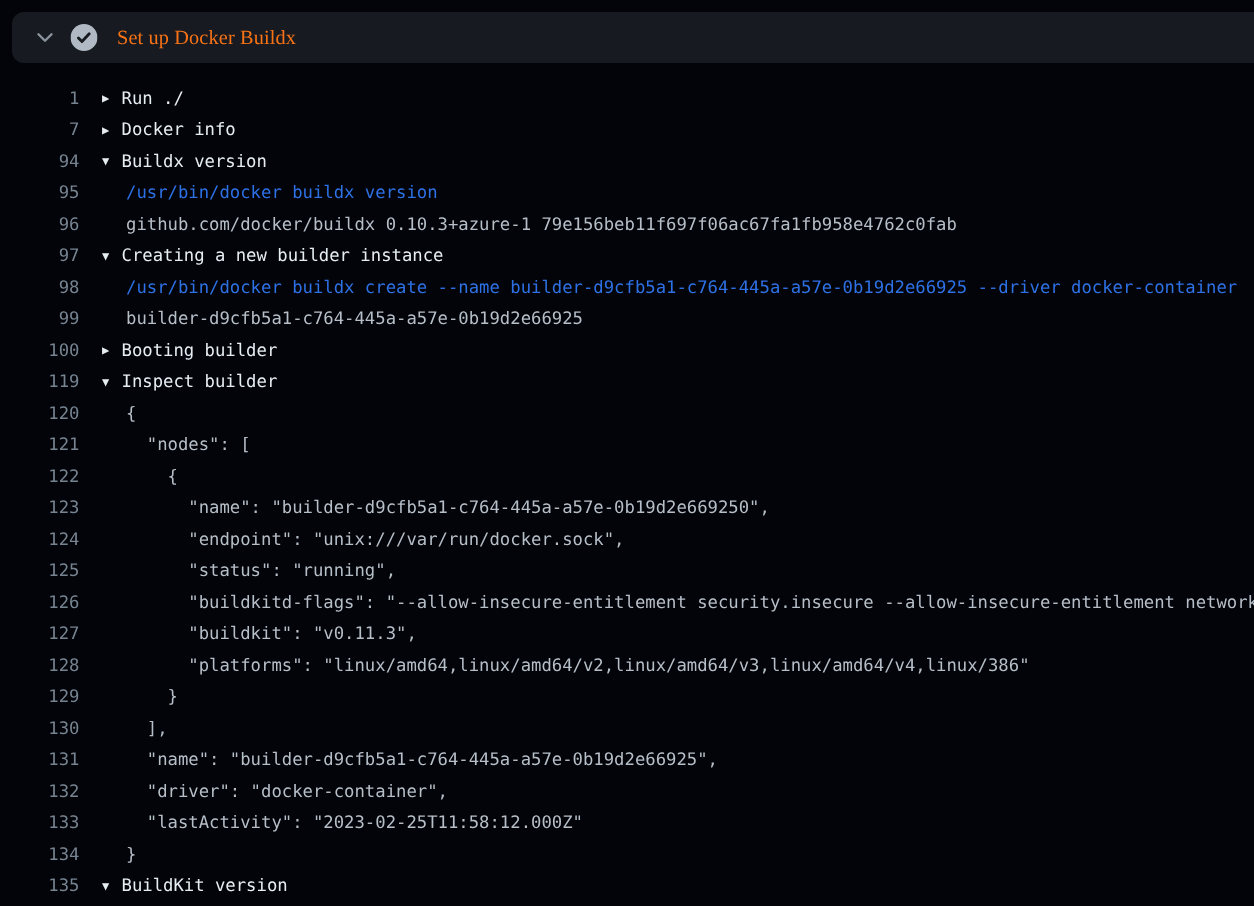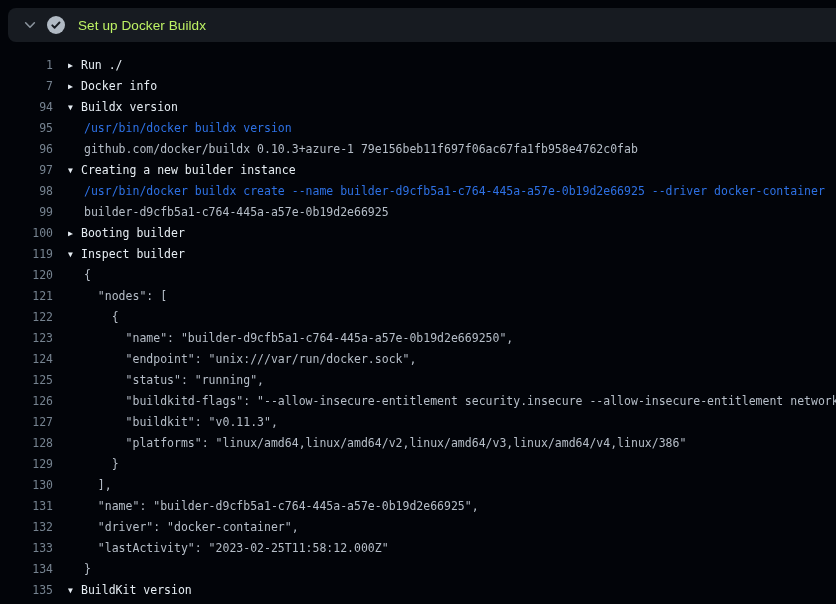--- a/index.html
+++ b/index.html
@@ -22,24 +22,25 @@
     cursor:pointer;
   }
   .chev{
     width:24px;height:24px;
     display:flex;align-items:center;justify-content:center;
     color:#8b949e;flex-shrink:0;
   }
   .status{margin-left:5px;display:flex;align-items:center;flex-shrink:0}
   .title{
     margin-left:13px;
-    color:#bef264;
+    color:#f97316;
     font-size:13.5px;
     letter-spacing:.1px;
     white-space:nowrap;
+    font-family:Liberation Serif, serif;
   }
   .log{
     padding-top:13px;
     font-family:"DejaVu Sans Mono","Liberation Mono",monospace;
     font-size:11.5px;
     line-height:21px;
     white-space:pre;
   }
   .line{display:flex;height:21px;white-space:pre}
   .num{

